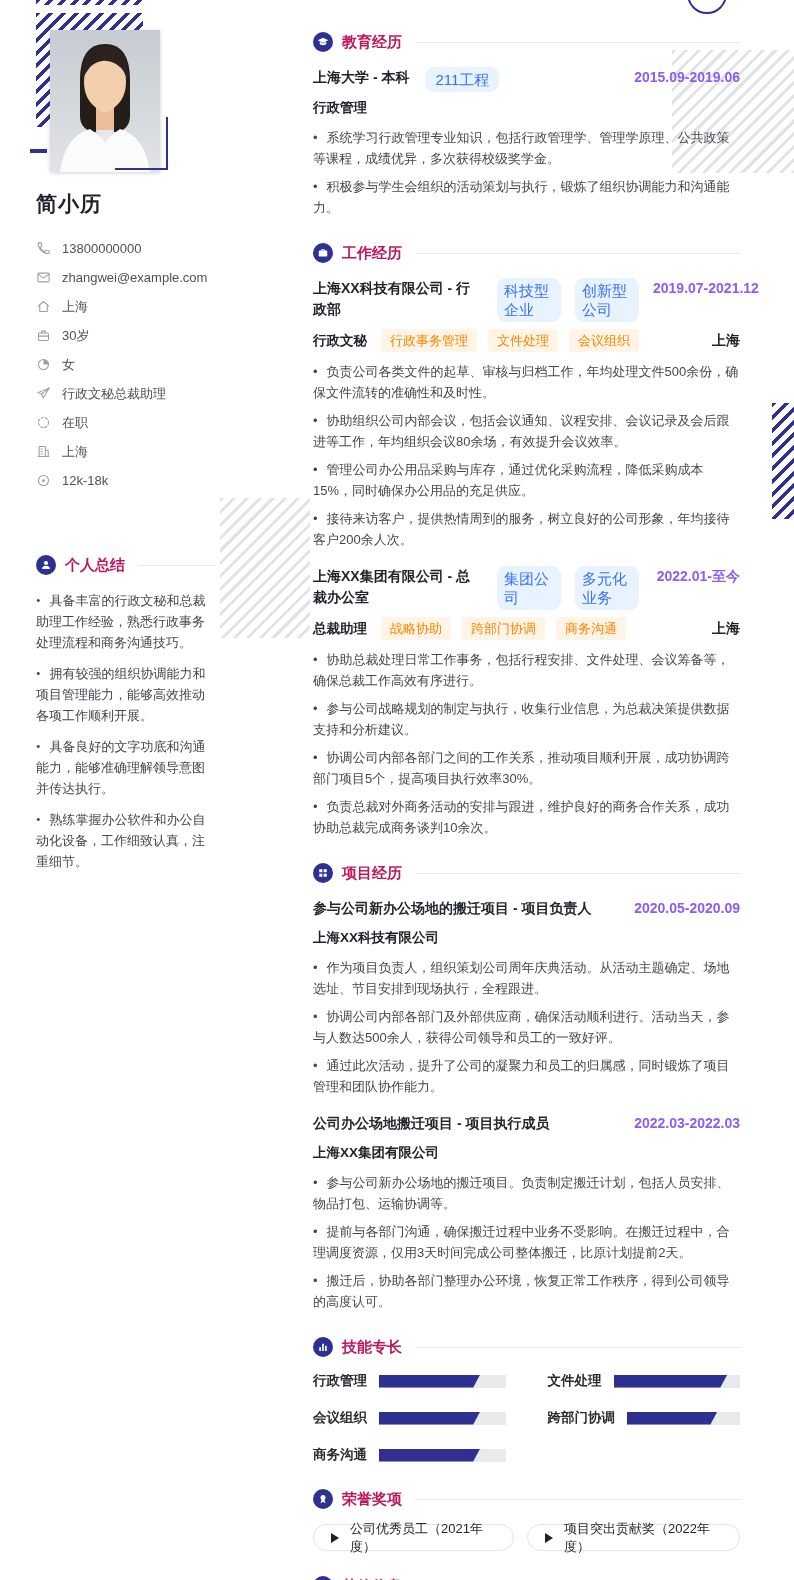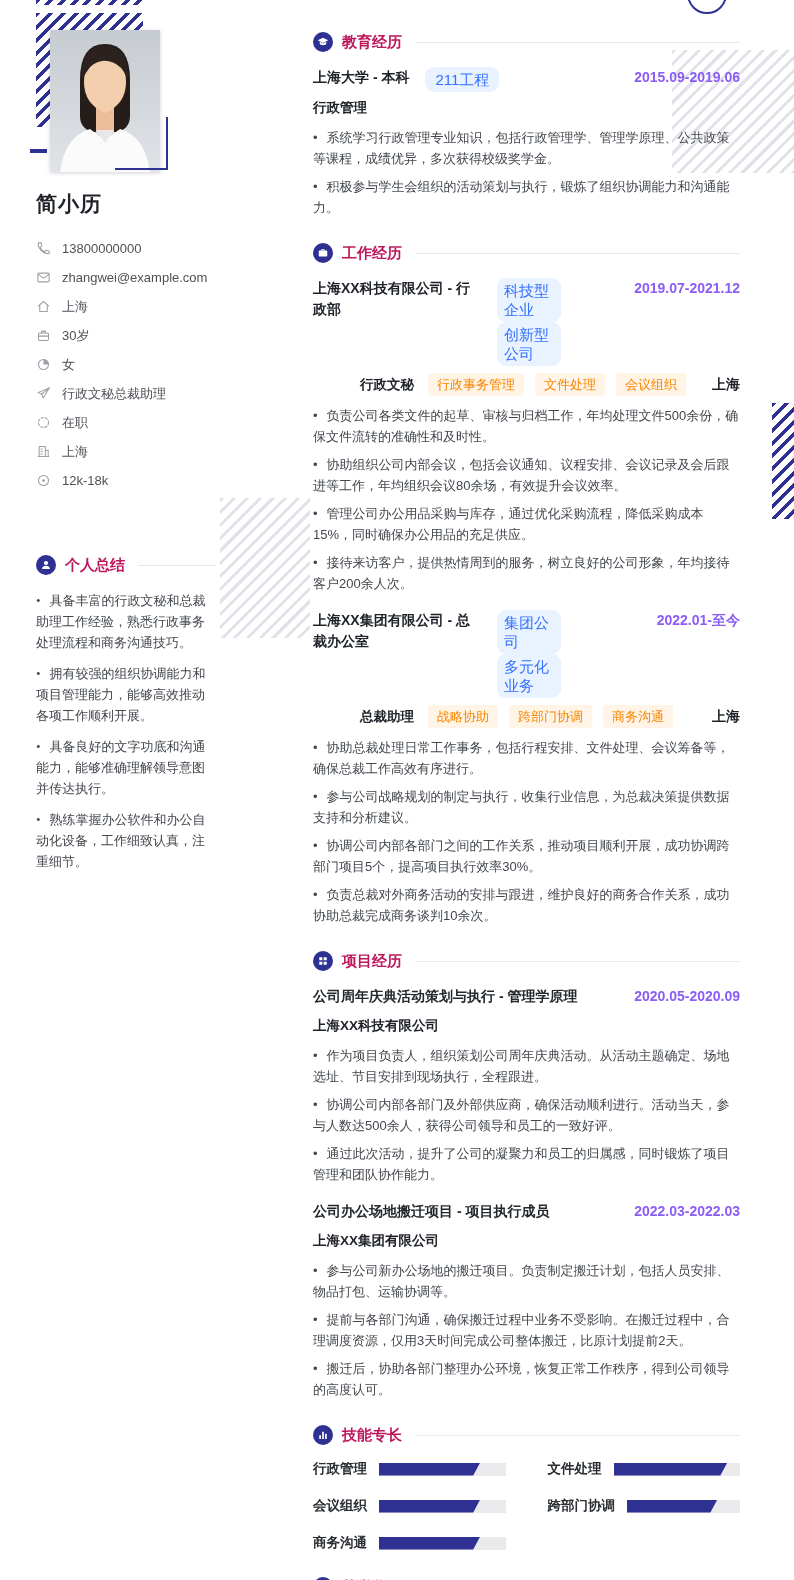--- a/index.html
+++ b/index.html
@@ -50,27 +50,27 @@
 
   
   .main { position:absolute; left:313px; top:0; width:427px; z-index:2; }
   .section { margin-bottom:25px; }
   .section.first { margin-top:32px; }
 
   .entry { margin-bottom:16px; }
   .entry-head { display:flex; align-items:flex-start; margin-bottom:7px; }
   .entry-title { font-size:14px; font-weight:700; line-height:21px; color:#1f2329; width:168px; flex:0 0 168px; }
   .entry-title.wide { width:auto; flex:0 1 auto; }
-  .tag-col { display:flex; align-items:center; margin-left:16px;flex-direction:column; }
+  .tag-col { display:flex; align-items:center; margin-left:16px; }
   .tag-blue { display:inline-block; width:64px; background:var(--tag-blue-bg); color:var(--tag-blue-text);
               font-size:15px; line-height:19px; padding:3px 7px; border-radius:9px; margin-right:14px; }
   .tag-blue.auto { width:auto; white-space:nowrap; padding:3px 10px; margin-left:16px; margin-right:0; }
   .entry-date { margin-left:auto; font-size:14px; font-weight:700; color:#8b5cf6; white-space:nowrap; line-height:21px; }
   .entry-sub { display:flex; align-items:center; margin:2px 0 9px; }
-  .role { font-size:13.5px; font-weight:700; color:#1f2329; margin-right:14px; white-space:nowrap;margin-left:47px; }
+  .role { font-size:13.5px; font-weight:700; color:#1f2329; margin-right:14px; white-space:nowrap; }
   .tag-orange { background:var(--tag-orange-bg); color:var(--tag-orange-text); font-size:13px;
                 line-height:19px; padding:2px 9px; border-radius:3px; margin-right:11px; white-space:nowrap; }
   .loc { margin-left:auto; font-size:14px; font-weight:700; color:#1f2329; }
   .proj-head { display:flex; align-items:flex-start; margin-bottom:10px; }
   .proj-name { font-size:14px; font-weight:700; line-height:21px; }
   .proj-company { font-size:13.5px; font-weight:700; margin-bottom:10px; color:#1f2329; }
 
   
   .skill-grid { display:grid; grid-template-columns:1fr 1fr; column-gap:42px; row-gap:19px; margin-top:4px; }
   .skill-cell { display:flex; align-items:center; }
@@ -313,21 +313,21 @@
           <svg viewBox="0 0 24 24" fill="#fff">
               <path d="M4.5 4.5h6.2v6.2H4.5zM13.3 4.5h6.2v6.2h-6.2zM4.5 13.3h6.2v6.2H4.5zM13.3 13.3h6.2v6.2h-6.2z"></path>
             </svg>
         </span>
         <span class="sec-title">项目经历</span>
         <span class="sec-line"></span>
       </div>
 
       <div class="entry">
         <div class="proj-head">
-          <span class="proj-name">公司周年庆典活动策划与执行 - 管理学原理</span>
+          <span class="proj-name">参与公司新办公场地的搬迁项目 - 项目负责人</span>
           <span class="entry-date">2020.05-2020.09</span>
         </div>
         <div class="proj-company">上海XX科技有限公司</div>
         <p class="bullet">作为项目负责人，组织策划公司周年庆典活动。从活动主题确定、场地选址、节目安排到现场执行，全程跟进。</p>
         <p class="bullet">协调公司内部各部门及外部供应商，确保活动顺利进行。活动当天，参与人数达500余人，获得公司领导和员工的一致好评。</p>
         <p class="bullet">通过此次活动，提升了公司的凝聚力和员工的归属感，同时锻炼了项目管理和团队协作能力。</p>
       </div>
 
       <div class="entry">
         <div class="proj-head">

